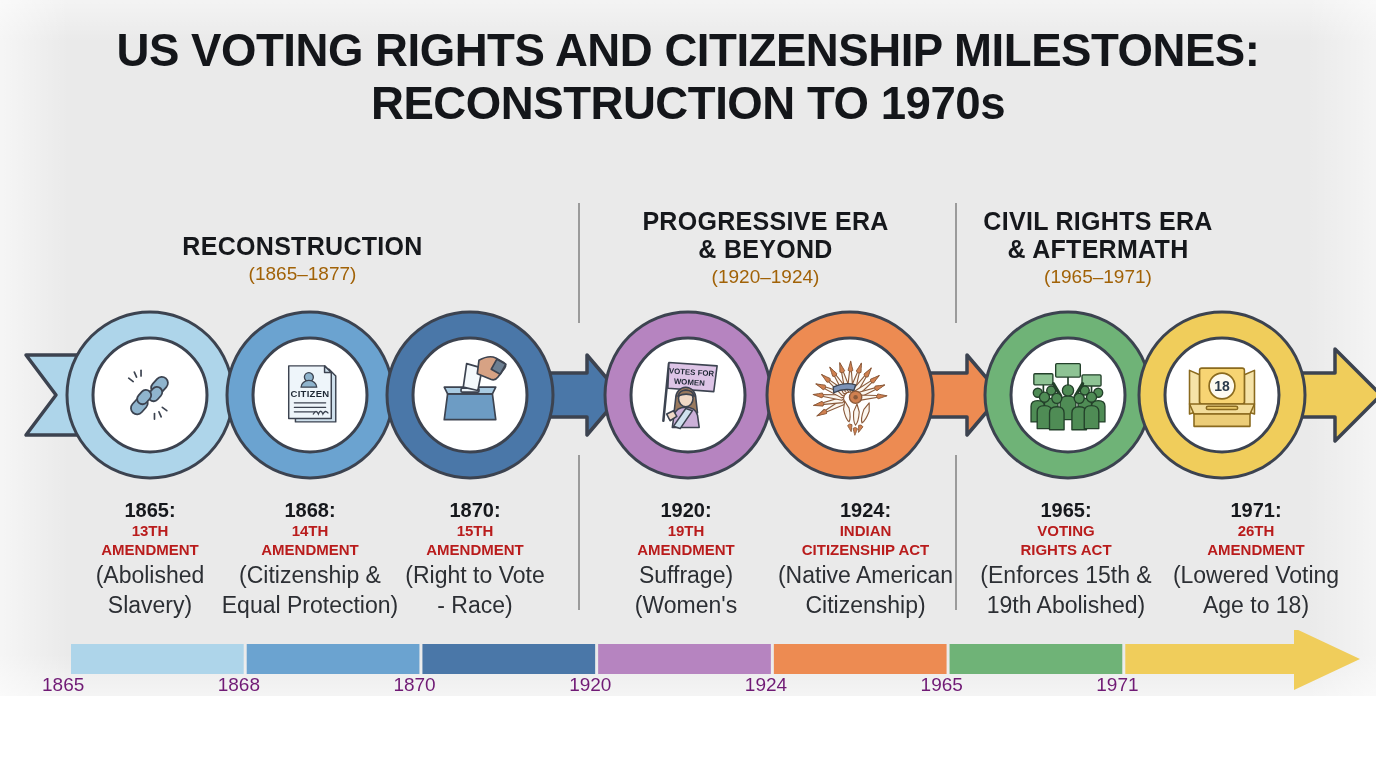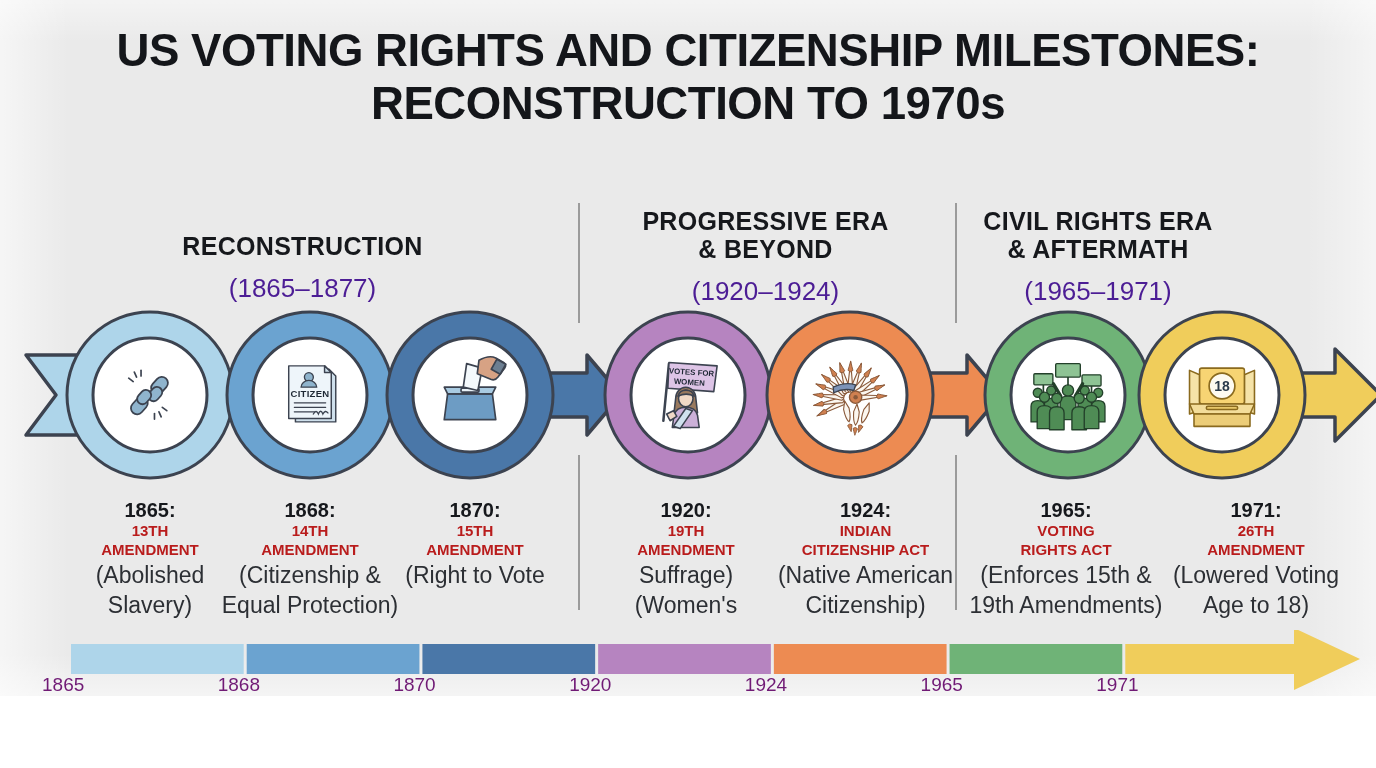--- a/index.html
+++ b/index.html
@@ -58,24 +58,24 @@
     z-index: 5;
   }
   .era-name {
     font-weight: bold;
     font-size: 25px;
     color: #16181c;
     line-height: 1.12;
     letter-spacing: 0.3px;
   }
   .era-years {
-    font-size: 26px;
-    color: #4c1d95;
+    font-size: 19px;
+    color: #a16207;
     line-height: 1.2;
-    margin-top: 13px;
+    margin-top: 3px;
   }
   #era-0 { left: 110px;  top: 232px; width: 385px; }
   #era-1 { left: 593px;  top: 207px; width: 345px; }
   #era-2 { left: 928px;  top: 207px; width: 340px; }
 
   
   .divider {
     position: absolute;
     width: 2px;
     background: #9b9b9b;
@@ -402,20 +402,21 @@
     <div class="cap-title">AMENDMENT</div>
     <div class="cap-note">(Citizenship &amp;</div>
     <div class="cap-note">Equal Protection)</div>
   </div>
 
   <div class="caption" style="left:367px; width:216px;">
     <div class="cap-year">1870:</div>
     <div class="cap-title">15TH</div>
     <div class="cap-title">AMENDMENT</div>
     <div class="cap-note">(Right to Vote</div>
+    <div class="cap-note">- Race)</div>
   </div>
 
   <div class="caption" style="left:578px; width:216px;">
     <div class="cap-year">1920:</div>
     <div class="cap-title">19TH</div>
     <div class="cap-title">AMENDMENT</div>
     <div class="cap-note">Suffrage)</div>
     <div class="cap-note">(Women's</div>
   </div>
 
@@ -425,21 +426,21 @@
     <div class="cap-title">CITIZENSHIP ACT</div>
     <div class="cap-note">(Native American</div>
     <div class="cap-note">Citizenship)</div>
   </div>
 
   <div class="caption" style="left:958px; width:216px;">
     <div class="cap-year">1965:</div>
     <div class="cap-title">VOTING</div>
     <div class="cap-title">RIGHTS ACT</div>
     <div class="cap-note">(Enforces 15th &amp;</div>
-    <div class="cap-note">19th Amendments)</div>
+    <div class="cap-note">19th Abolished)</div>
   </div>
 
   <div class="caption" style="left:1148px; width:216px;">
     <div class="cap-year">1971:</div>
     <div class="cap-title">26TH</div>
     <div class="cap-title">AMENDMENT</div>
     <div class="cap-note">(Lowered Voting</div>
     <div class="cap-note">Age to 18)</div>
   </div>
 

